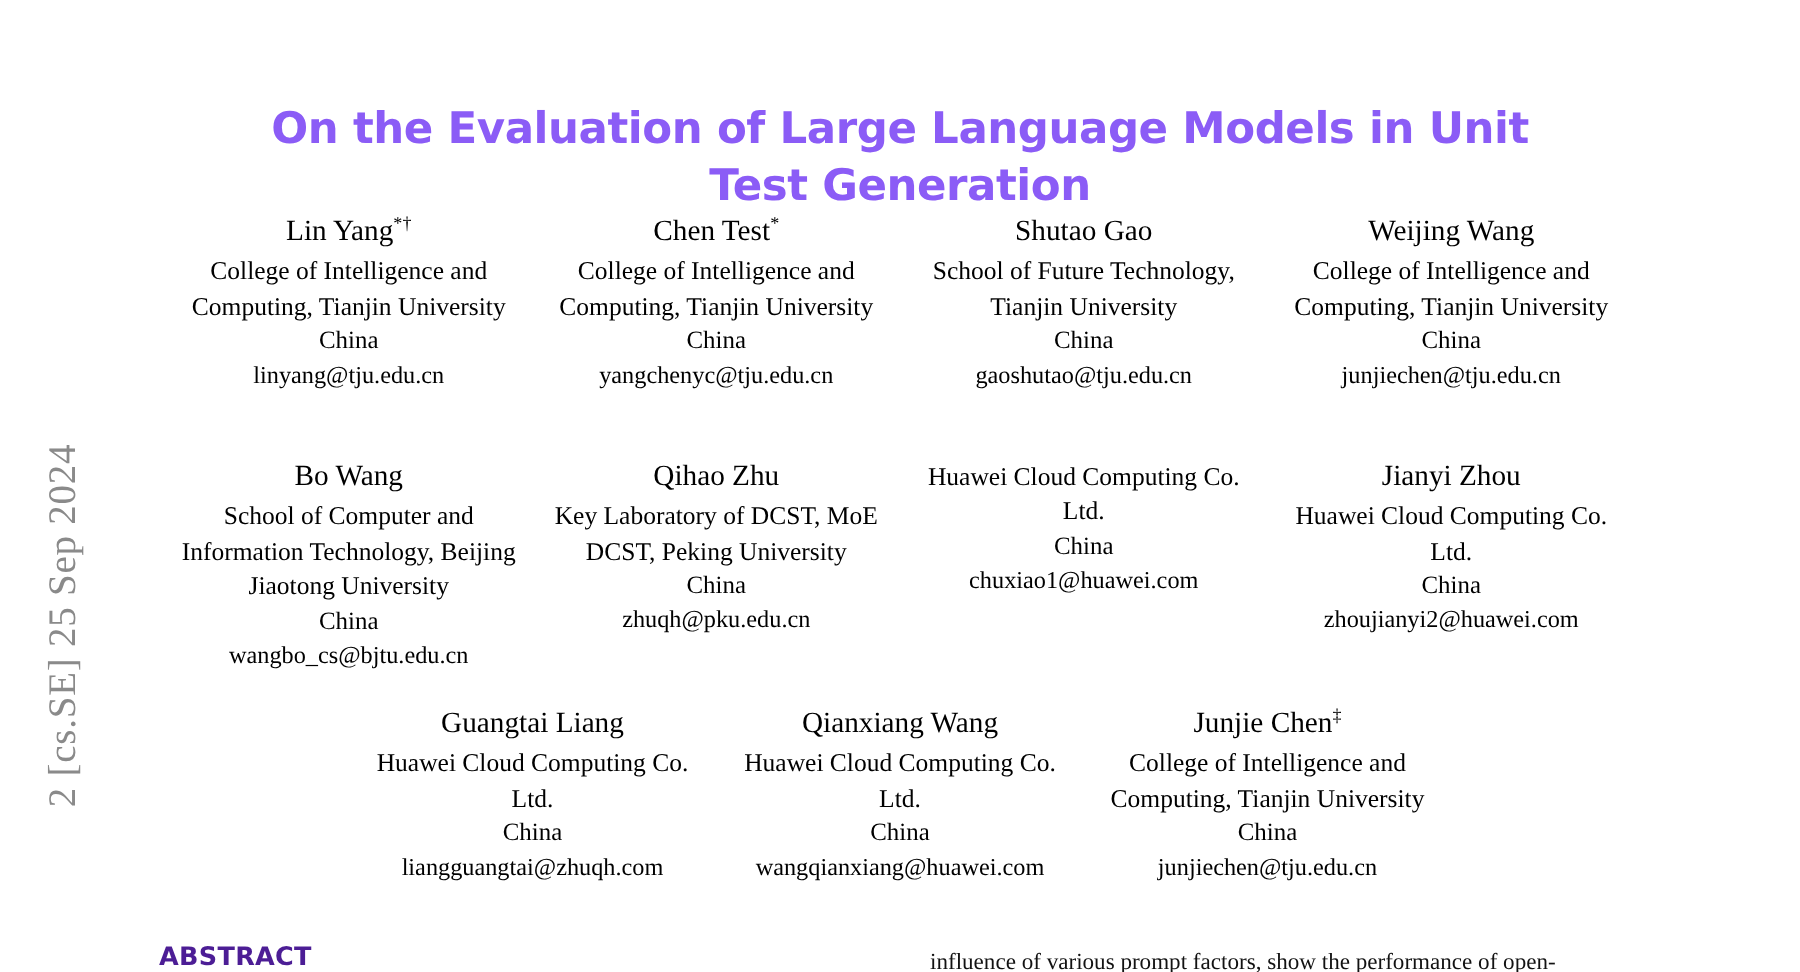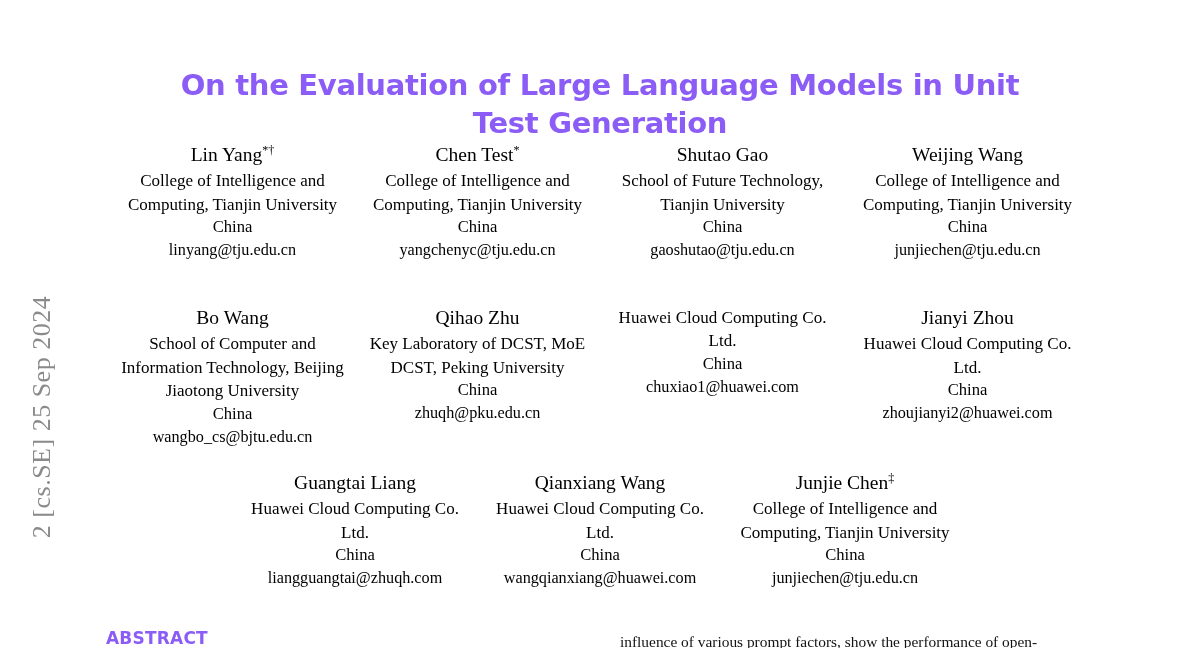--- a/index.html
+++ b/index.html
@@ -100,21 +100,21 @@
 
   
   #abstract-heading {
     position: absolute;
     left: 106px;
     top: 628px;
     font-family: "DejaVu Sans", "Liberation Sans", sans-serif;
     font-weight: bold;
     font-size: 17px;
     letter-spacing: 0.2px;
-    color: #8b5cf6;
+    color: #4c1d95;
   }
   #abstract-right-col {
     position: absolute;
     left: 620px;
     top: 632px;
     width: 475px;
     font-size: 15.4px;
     line-height: 1.3;
     color: #121212;
     white-space: nowrap;

